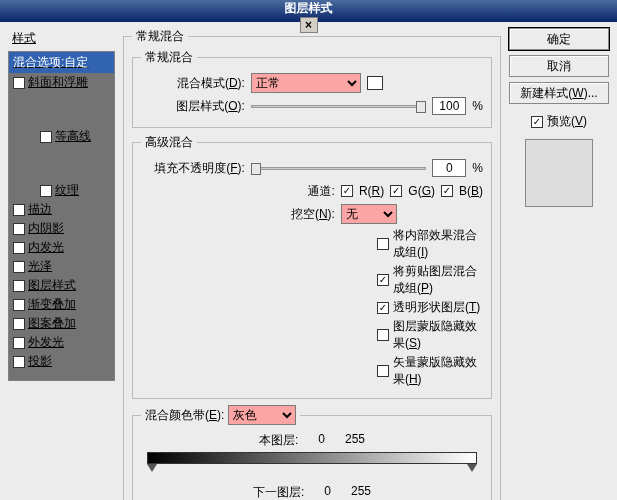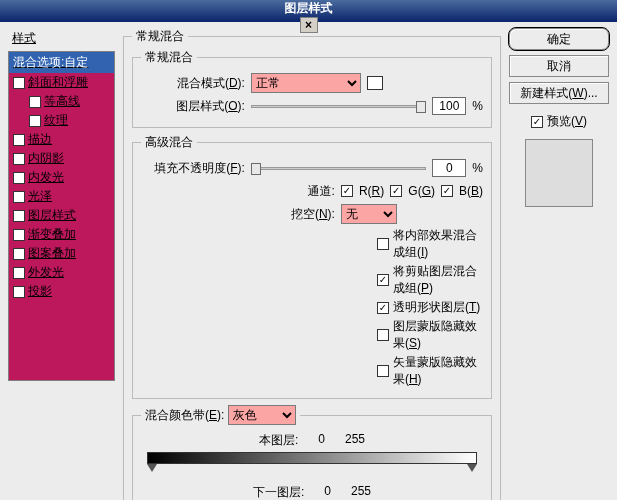--- a/index.html
+++ b/index.html
@@ -3,24 +3,24 @@
 <meta charset="utf-8">
 <style>
 * { box-sizing: border-box; font-family: "Microsoft YaHei", "SimSun", Arial, sans-serif; font-size: 12px; }
 body { margin: 0; background: #ececec; width: 617px; height: 500px; overflow: hidden; }
 .titlebar { background: linear-gradient(#4a6b9e,#0a246a); color: #fff; height: 22px; display: flex; align-items: center; padding: 0 4px; justify-content: space-between; flex-direction: column; }
 .titlebar .t { font-weight: bold; }
 .winbtn { width: 18px; height: 16px; background: #d4d0c8; border: 1px solid #808080; text-align: center; line-height: 14px; color: #000; font-weight: bold; }
 .body { padding: 6px 8px 8px 8px; display: flex; gap: 8px; background: #ececec; height: 478px; }
 .left { width: 118px; text-decoration: underline; }
 .leftlabel { margin: 2px 0 4px 4px; }
-.stylelist { border: 1px solid #808080; background: #be185d; height: 330px; }
+.stylelist { border: 1px solid #808080; background: #737373; height: 330px; }
 .stylelist .sel { background: #3163b0; color: #fff; padding: 2px 4px; }
 .stylelist .itm { padding: 1px 2px 1px 4px; display: flex; align-items: center; gap: 3px; }
-.stylelist .indent { padding-left: 20px; }
+.stylelist .indent { padding-left: 31px; margin-top: 35px; }
 .cb { width: 12px; height: 12px; border: 1px solid #333; background: #fff; display: inline-block; flex-shrink: 0; }
 .cb.checked::after { content: "✓"; display: block; font-size: 10px; line-height: 10px; text-align: center; }
 .center { flex: 1; }
 fieldset { border: 1px solid #bbb; padding: 4px 8px 8px 8px; margin: 0 0 6px 0; }
 legend { padding: 0 4px; }
 .row { display: flex; align-items: center; gap: 6px; margin: 3px 0; min-height: 20px; }
 .row .lbl { width: 104px; text-align: right; }
 select { border: 1px solid #7a7a7a; height: 20px; background: #fca5a5; }
 .slider { flex: 1; height: 14px; position: relative; }
 .slider .track { position: absolute; top: 6px; left: 0; right: 0; height: 3px; background: #ccc; border: 1px solid #999; }
@@ -30,21 +30,21 @@
 .chanrow .lbl { width: 194px; }
 .knockrow .lbl { width: 194px; }
 .advck { display: flex; align-items: center; gap: 4px; margin: 2px 0 2px 236px; }
 .blendband { margin-top: 6px; }
 .bandrow { display: flex; gap: 20px; justify-content: center; margin: 3px 0; }
 .gradbar { position: relative; height: 24px; margin: 2px 6px 8px 6px; }
 .gradbar .g { height: 12px; background: linear-gradient(to right,#000,#fff); border: 1px solid #333; }
 .tri { position: absolute; top: 12px; width: 0; height: 0; border-left: 5px solid transparent; border-right: 5px solid transparent; border-top: 8px solid #555; }
 .right { width: 106px; display: flex; flex-direction: column; gap: 5px; align-items: center; }
 .btn { width: 100px; height: 22px; background: #ececec; border: 1px solid #888; box-shadow: inset 1px 1px 0 #fff; text-align: center; line-height: 20px; }
-.btn.def { outline: 1px solid #000; border-radius: 7px; }
+.btn.def { outline: 1px solid #000; }
 .prev { display: flex; align-items: center; gap: 4px; margin-top: 4px; }
 .swatch { width: 68px; height: 68px; background: #ddd; border: 1px solid #888; margin-top: 4px; }
 .colorbox { width: 16px; height: 14px; background: #fff; border: 1px solid #333; display: inline-block; }
 </style>
 </head>
 <body>
 
 <div class="titlebar">
   <span class="t">图层样式</span>
   <span class="winbtn">×</span>

